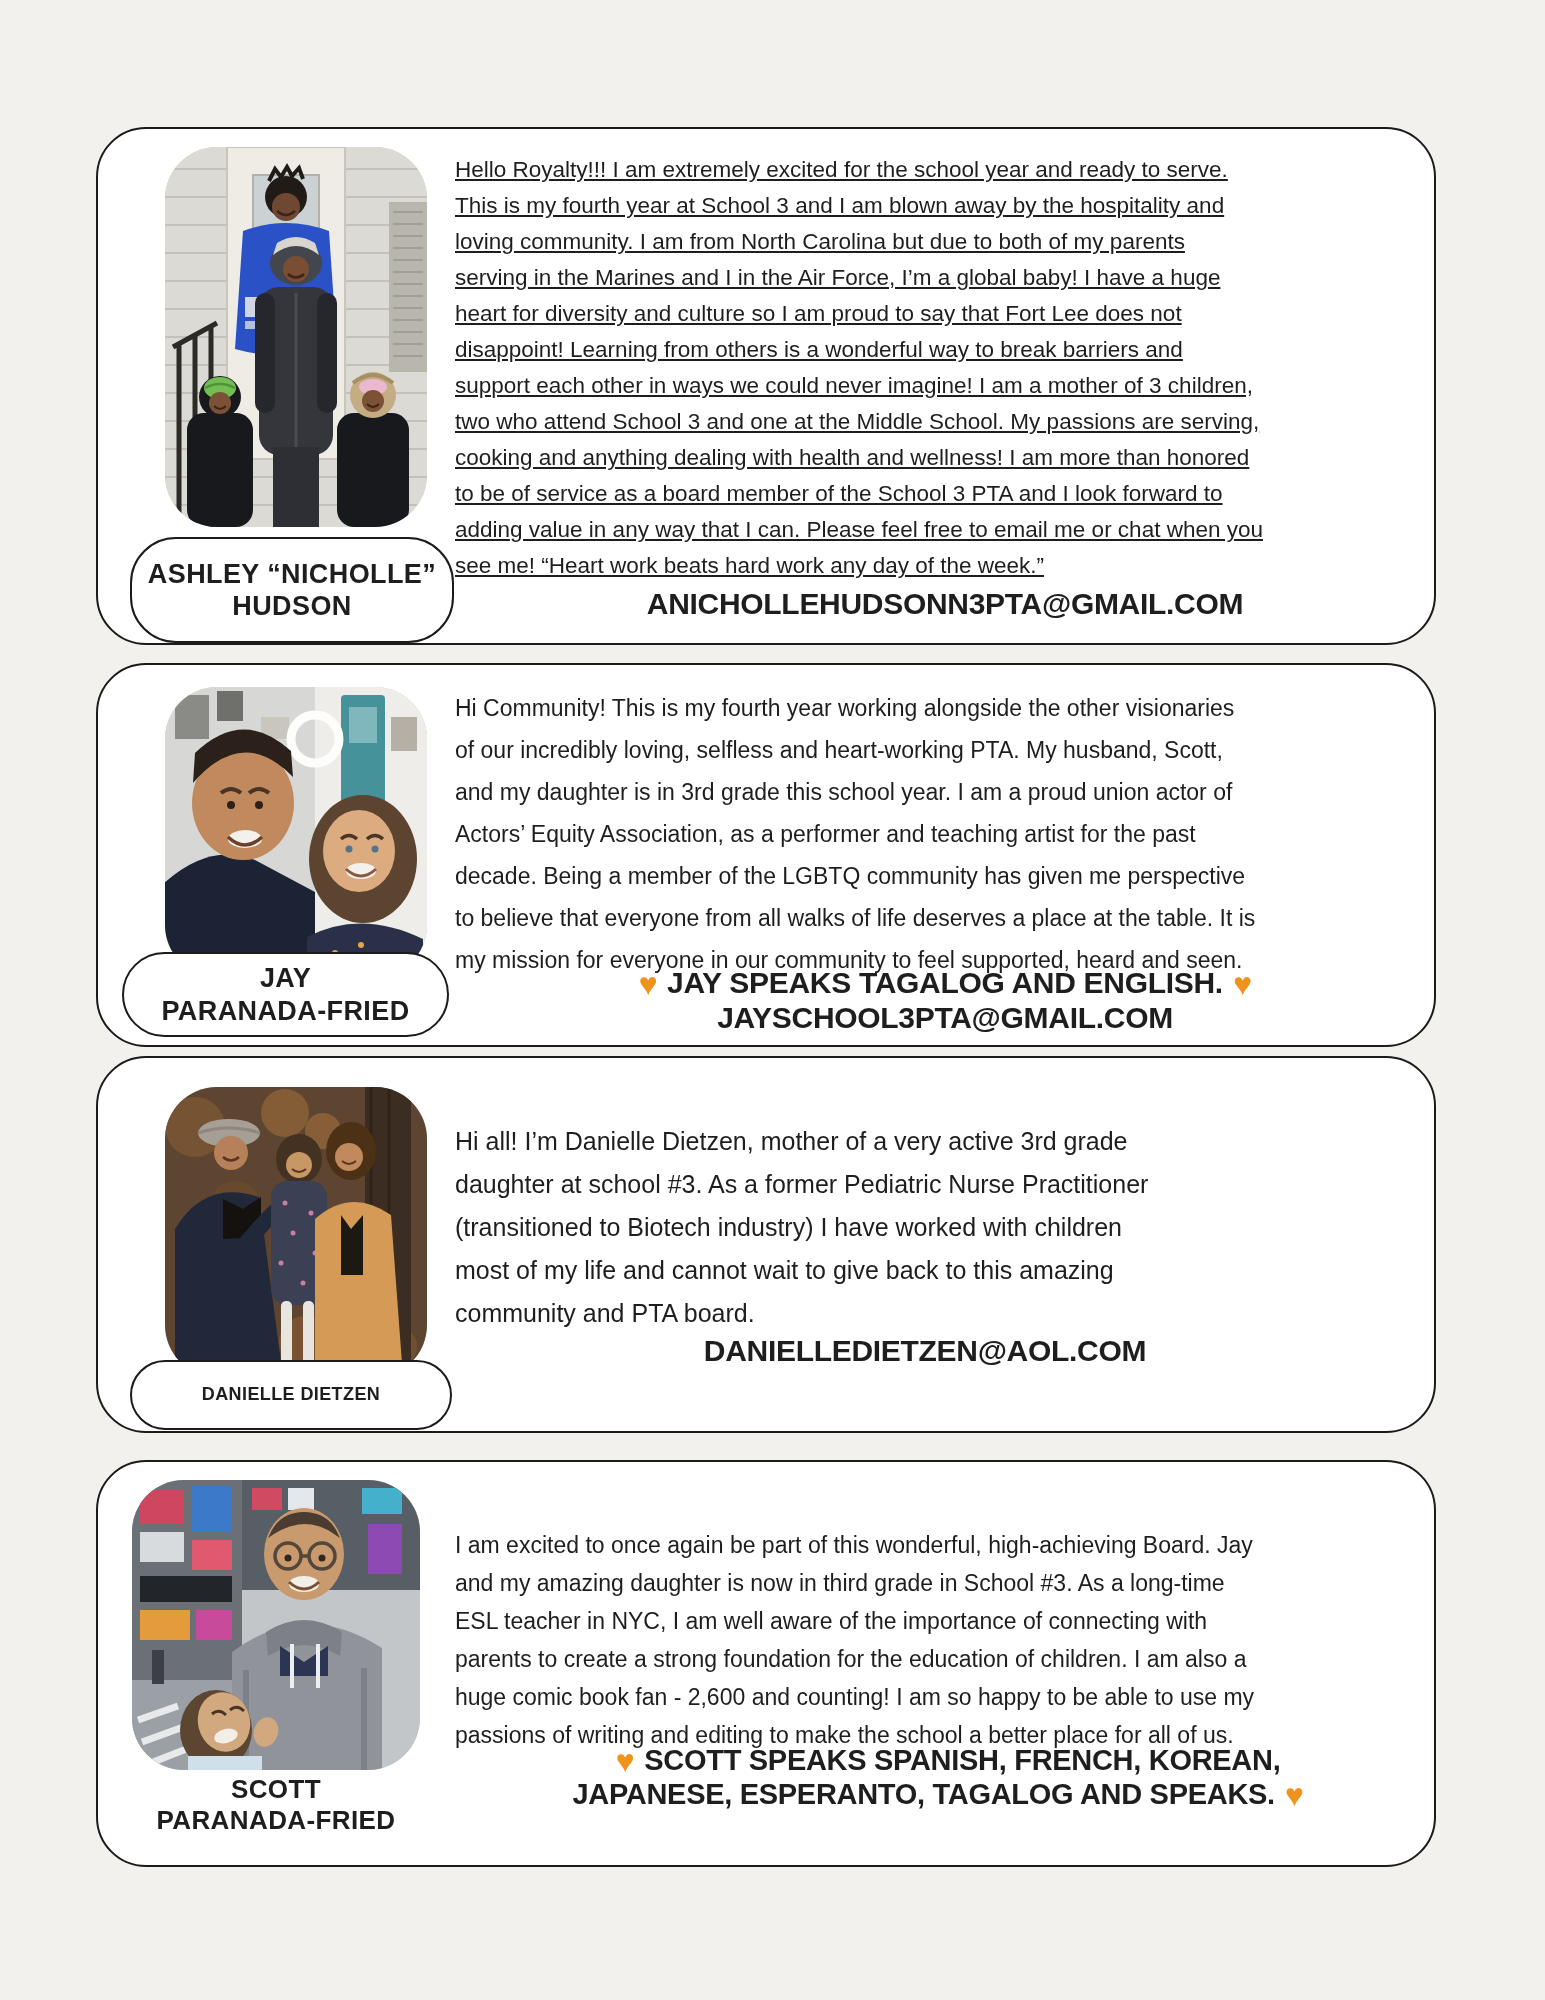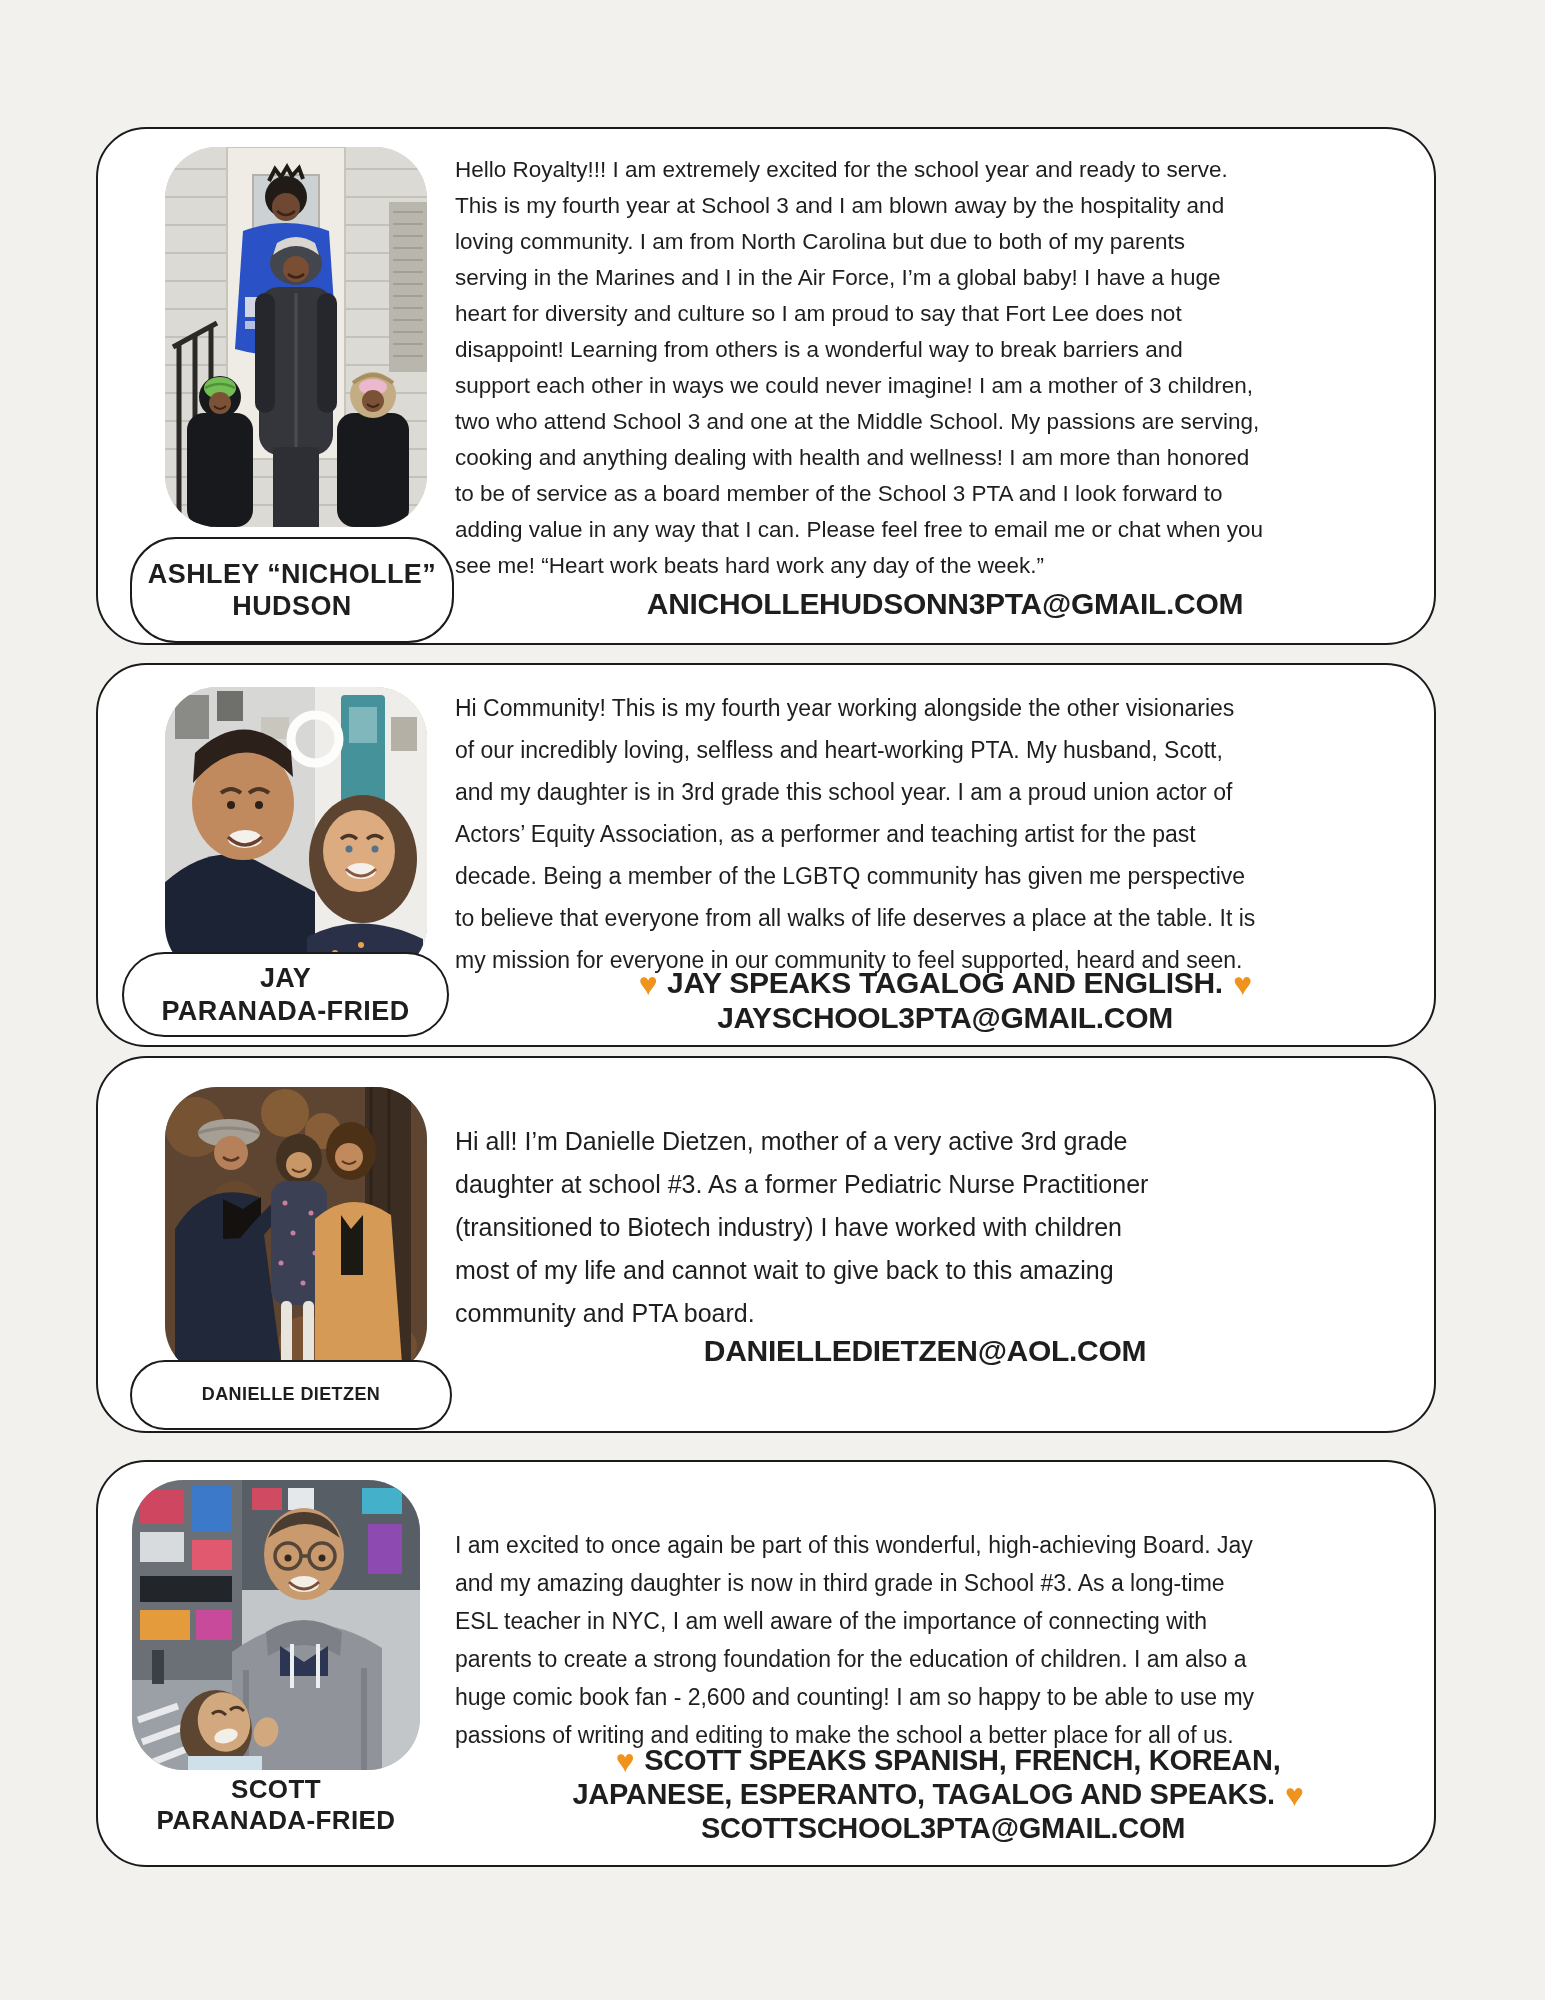--- a/index.html
+++ b/index.html
@@ -30,21 +30,21 @@
     text-align:center; font-weight:bold; white-space:pre-line;
     letter-spacing:0.4px; line-height:1.2; color:var(--ink);
   }
   .plain-name{
     position:absolute; text-align:center; font-weight:bold;
     white-space:pre-line; letter-spacing:0.4px; line-height:31px; color:var(--ink);
   }
   .bio{
     position:absolute; white-space:pre; color:var(--ink);
   }
-  .bio.b1{font-size:22.5px; line-height:36px;}
+  .bio.b1{font-size:22.5px; line-height:36px;text-decoration:underline;}
   .bio.b2{font-size:23px;   line-height:42px;}
   .bio.b3{font-size:25px;   line-height:43px;}
   .bio.b4{font-size:23px;   line-height:38px;}
   .contact{
     position:absolute; text-align:center; font-weight:bold;
     font-size:30px; line-height:34px; letter-spacing:-0.3px; color:var(--ink);
   }
   .contact .tagline-text{white-space:pre-line;margin-top:44px;}
   .heart{color:var(--heart); font-size:32px; padding:0 10px; vertical-align:-2px;}
 </style>
@@ -257,15 +257,14 @@
 PARANADA-FRIED</div>
   <div class="bio b4" style="left:357px;top:46px;width:1000px;margin-top:18px;">I am excited to once again be part of this wonderful, high-achieving Board. Jay
 and my amazing daughter is now in third grade in School #3. As a long-time
 ESL teacher in NYC, I am well aware of the importance of connecting with
 parents to create a strong foundation for the education of children. I am also a
 huge comic book fan - 2,600 and counting! I am so happy to be able to use my
 passions of writing and editing to make the school a better place for all of us.</div>
   <div class="contact" style="left:345px;top:282px;width:1000px;line-height:33px;font-size:29px;">
     <span class="heart">♥</span><span class="tagline-text">SCOTT SPEAKS SPANISH, FRENCH, KOREAN,
 JAPANESE, ESPERANTO, TAGALOG AND SPEAKS.</span><span class="heart">♥</span>
-    <div>SCOTTSCHOOL3PTA@GMAIL.COM</div>
   </div>
 </div>
 
 </body></html>

